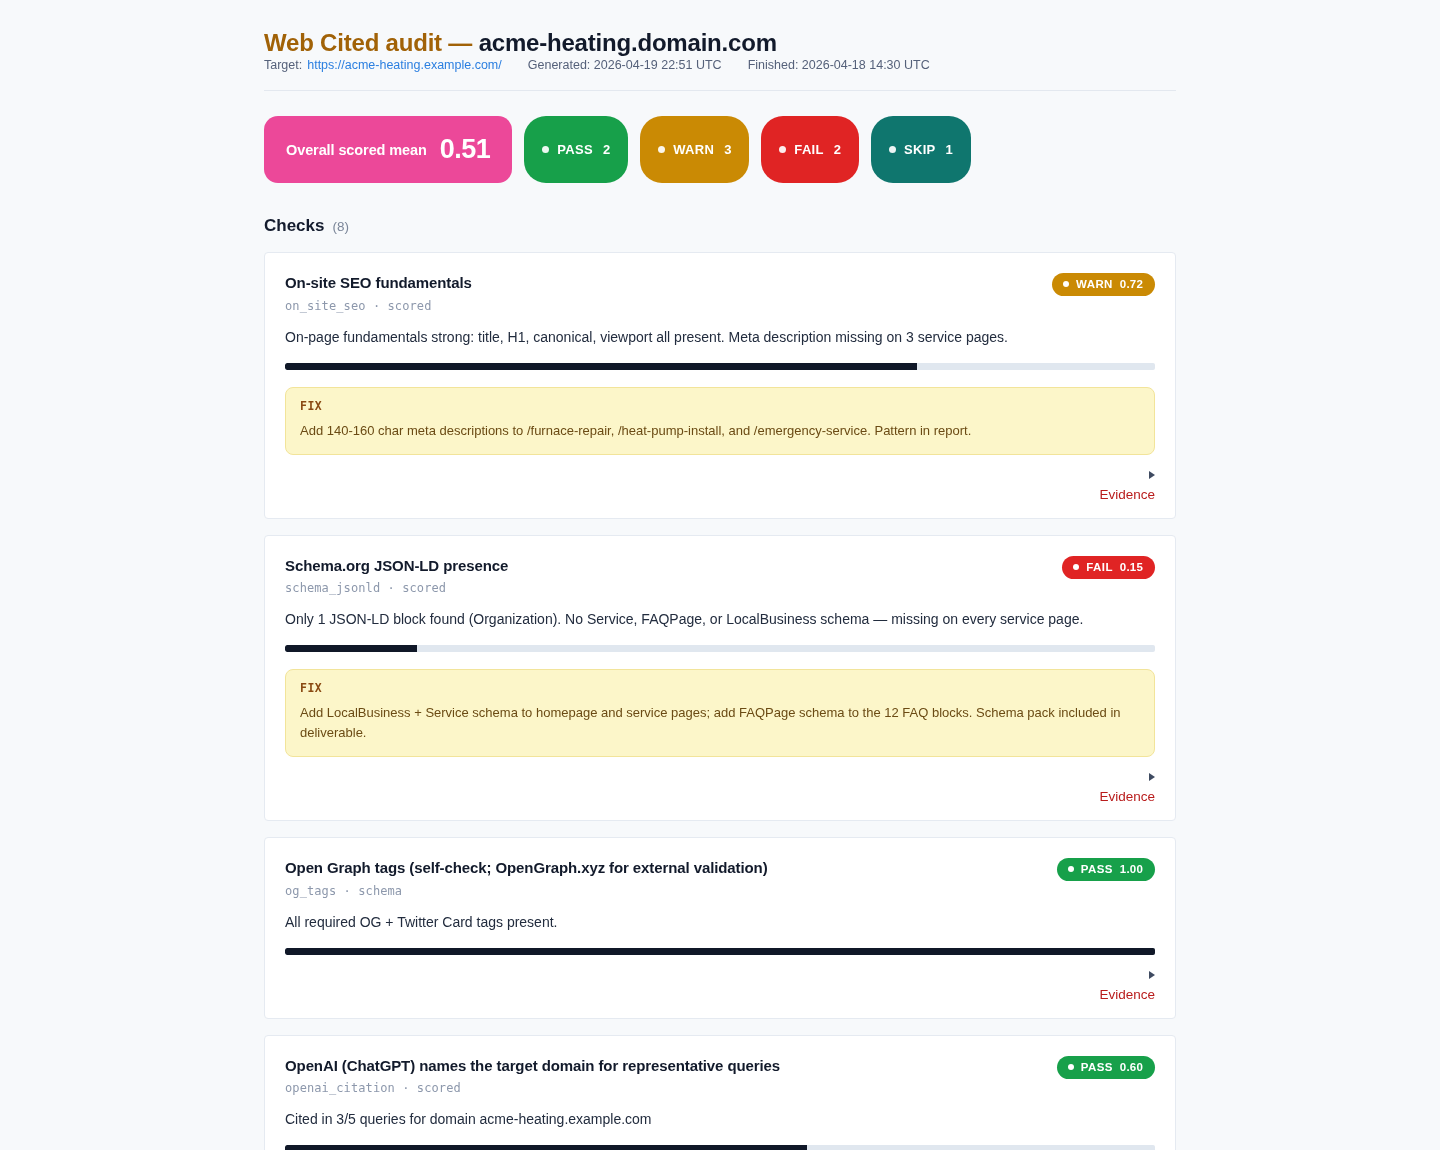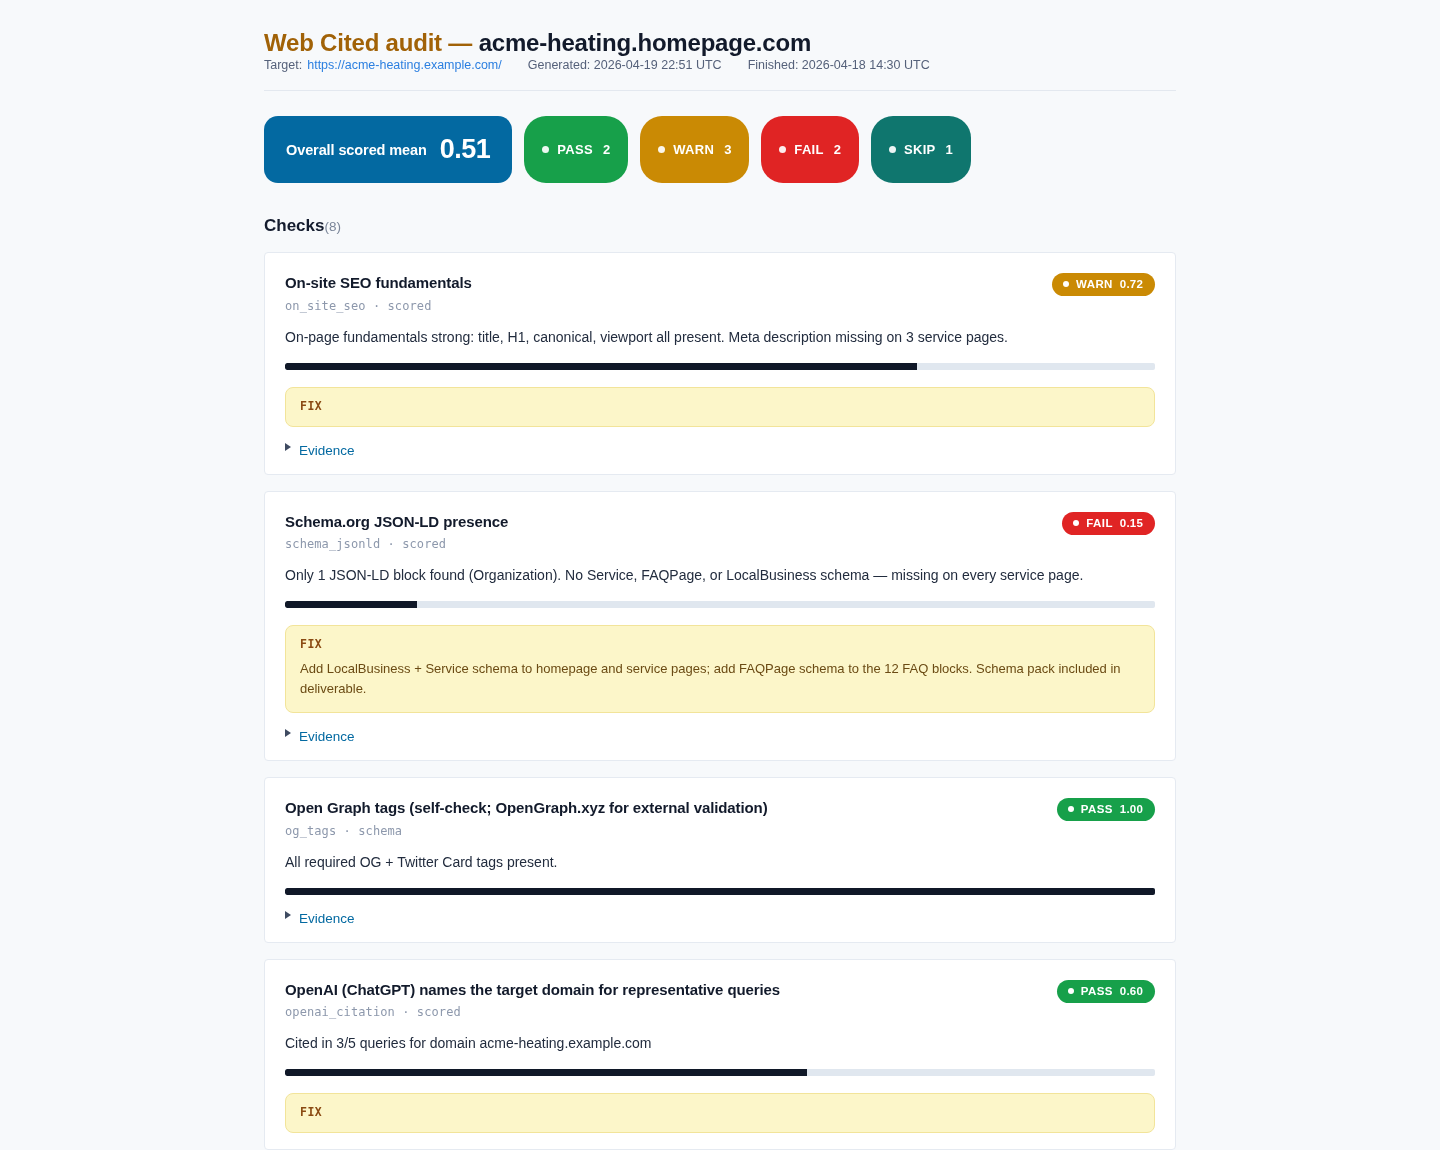--- a/index.html
+++ b/index.html
@@ -51,21 +51,21 @@
   }
 
   
   .summary {
     display: flex;
     align-items: center;
     gap: 12px;
     margin-top: 25px;
   }
   .score-card {
-    background: #0369a1;
+    background: #ec4899;
     color: #ffffff;
     border-radius: 14px;
     height: 67px;
     display: flex;
     align-items: center;
     gap: 13px;
     padding: 0 22px;
   }
   .score-card .score-label {
     font-size: 14.5px;
@@ -103,21 +103,21 @@
     font-size: 13px;
     font-weight: 700;
     margin-left: 2px;
   }
 
   
   .checks-head {
     margin-top: 33px;
     display: flex;
     align-items: baseline;
-    gap: 0;
+    gap: 8px;
   }
   .checks-head .h {
     font-size: 17px;
     font-weight: 700;
     color: #141c2e;
   }
   .checks-head .count {
     font-size: 13.5px;
     color: #7b8699;
     font-weight: 400;
@@ -209,40 +209,41 @@
   .fix .fix-text {
     margin-top: 8px;
     font-size: 13px;
     line-height: 1.55;
     color: #6b4b14;
   }
 
   .evidence {
     margin-top: 16px;
     display: flex;
-    align-items: flex-start;
+    align-items: flex-end;
     gap: 8px;
     font-size: 13.5px;
-    color: #0369a1;
+    color: #b91c1c;
     cursor: pointer;
+    flex-direction: column;
   }
   .evidence .tri {
     width: 0; height: 0;
     border-left: 6px solid #3f4b61;
     border-top: 4.5px solid transparent;
     border-bottom: 4.5px solid transparent;
   }
 </style>
 </head>
 <body>
 
 <div class="page">
 
   <h1 class="title">
-    <span class="muted">Web Cited audit — </span><span class="strong">acme-heating.homepage.com</span>
+    <span class="muted">Web Cited audit — </span><span class="strong">acme-heating.domain.com</span>
   </h1>
 
   <div class="meta-row">
     <span>Target:</span>
     <span style="width:5px;display:inline-block"></span>
     <a href="#">https://acme-heating.example.com/</a>
     <span class="meta-sep"></span>
     <span>Generated: 2026-04-19 22:51 UTC</span>
     <span class="meta-sep"></span>
     <span>Finished: 2026-04-18 14:30 UTC</span>
@@ -295,20 +296,21 @@
         <span class="sb-label">WARN</span>
         <span class="sb-score">0.72</span>
       </div>
     </div>
     <div class="summary-text">On-page fundamentals strong: title, H1, canonical, viewport all present. Meta description missing on 3 service pages.</div>
     <div class="bar">
       <div class="fill" style="width: 72.7%;"></div>
     </div>
     <div class="fix">
       <div class="fix-label">FIX</div>
+      <div class="fix-text">Add 140-160 char meta descriptions to /furnace-repair, /heat-pump-install, and /emergency-service. Pattern in report.</div>
     </div>
     <div class="evidence">
       <span class="tri"></span>
       <span>Evidence</span>
     </div>
   </div>
 
   <div class="card">
     <div class="card-top">
       <div>

